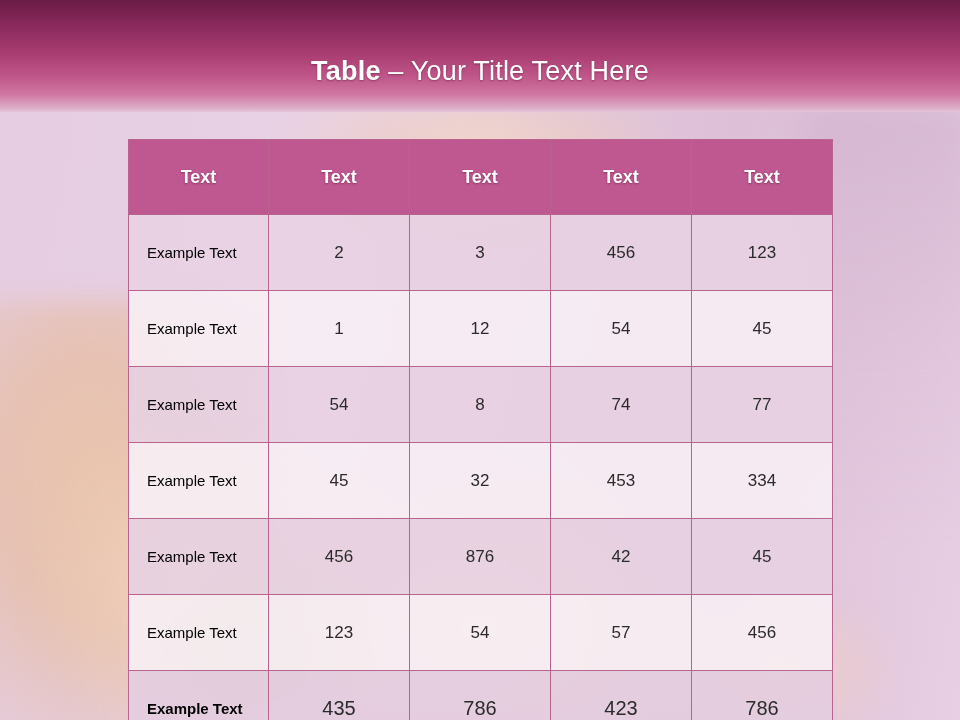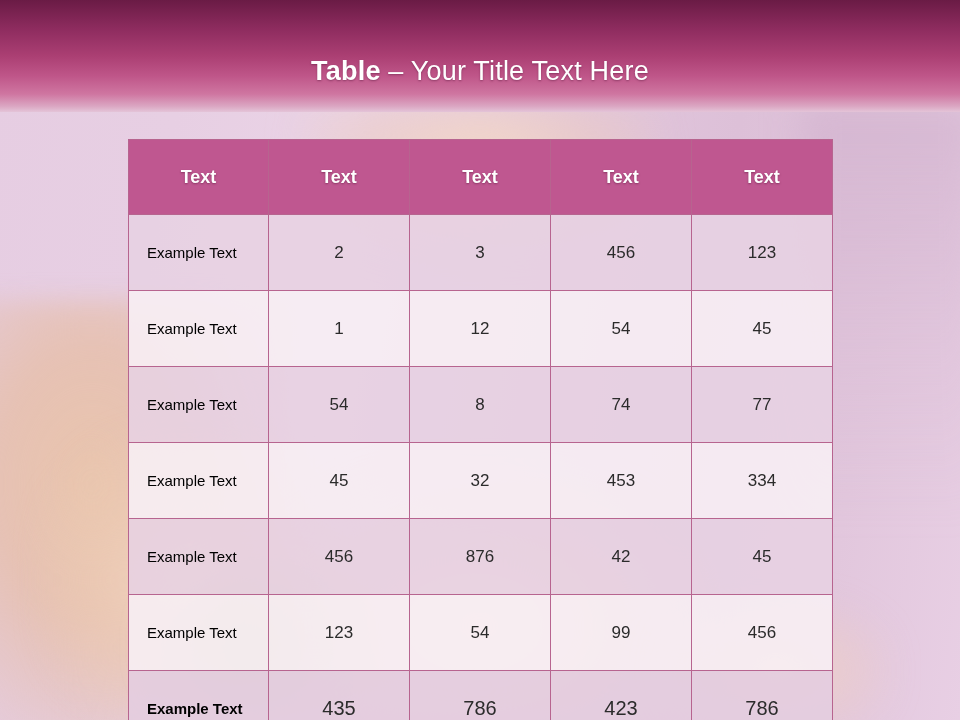--- a/index.html
+++ b/index.html
@@ -254,21 +254,21 @@
           <td class="label">Example Text</td>
           <td class="num">456</td>
           <td class="num">876</td>
           <td class="num">42</td>
           <td class="num">45</td>
         </tr>
         <tr class="even">
           <td class="label">Example Text</td>
           <td class="num">123</td>
           <td class="num">54</td>
-          <td class="num">99</td>
+          <td class="num">57</td>
           <td class="num">456</td>
         </tr>
         <tr class="total">
           <td class="label">Example Text</td>
           <td class="num">435</td>
           <td class="num">786</td>
           <td class="num">423</td>
           <td class="num">786</td>
         </tr>
       </tbody>

